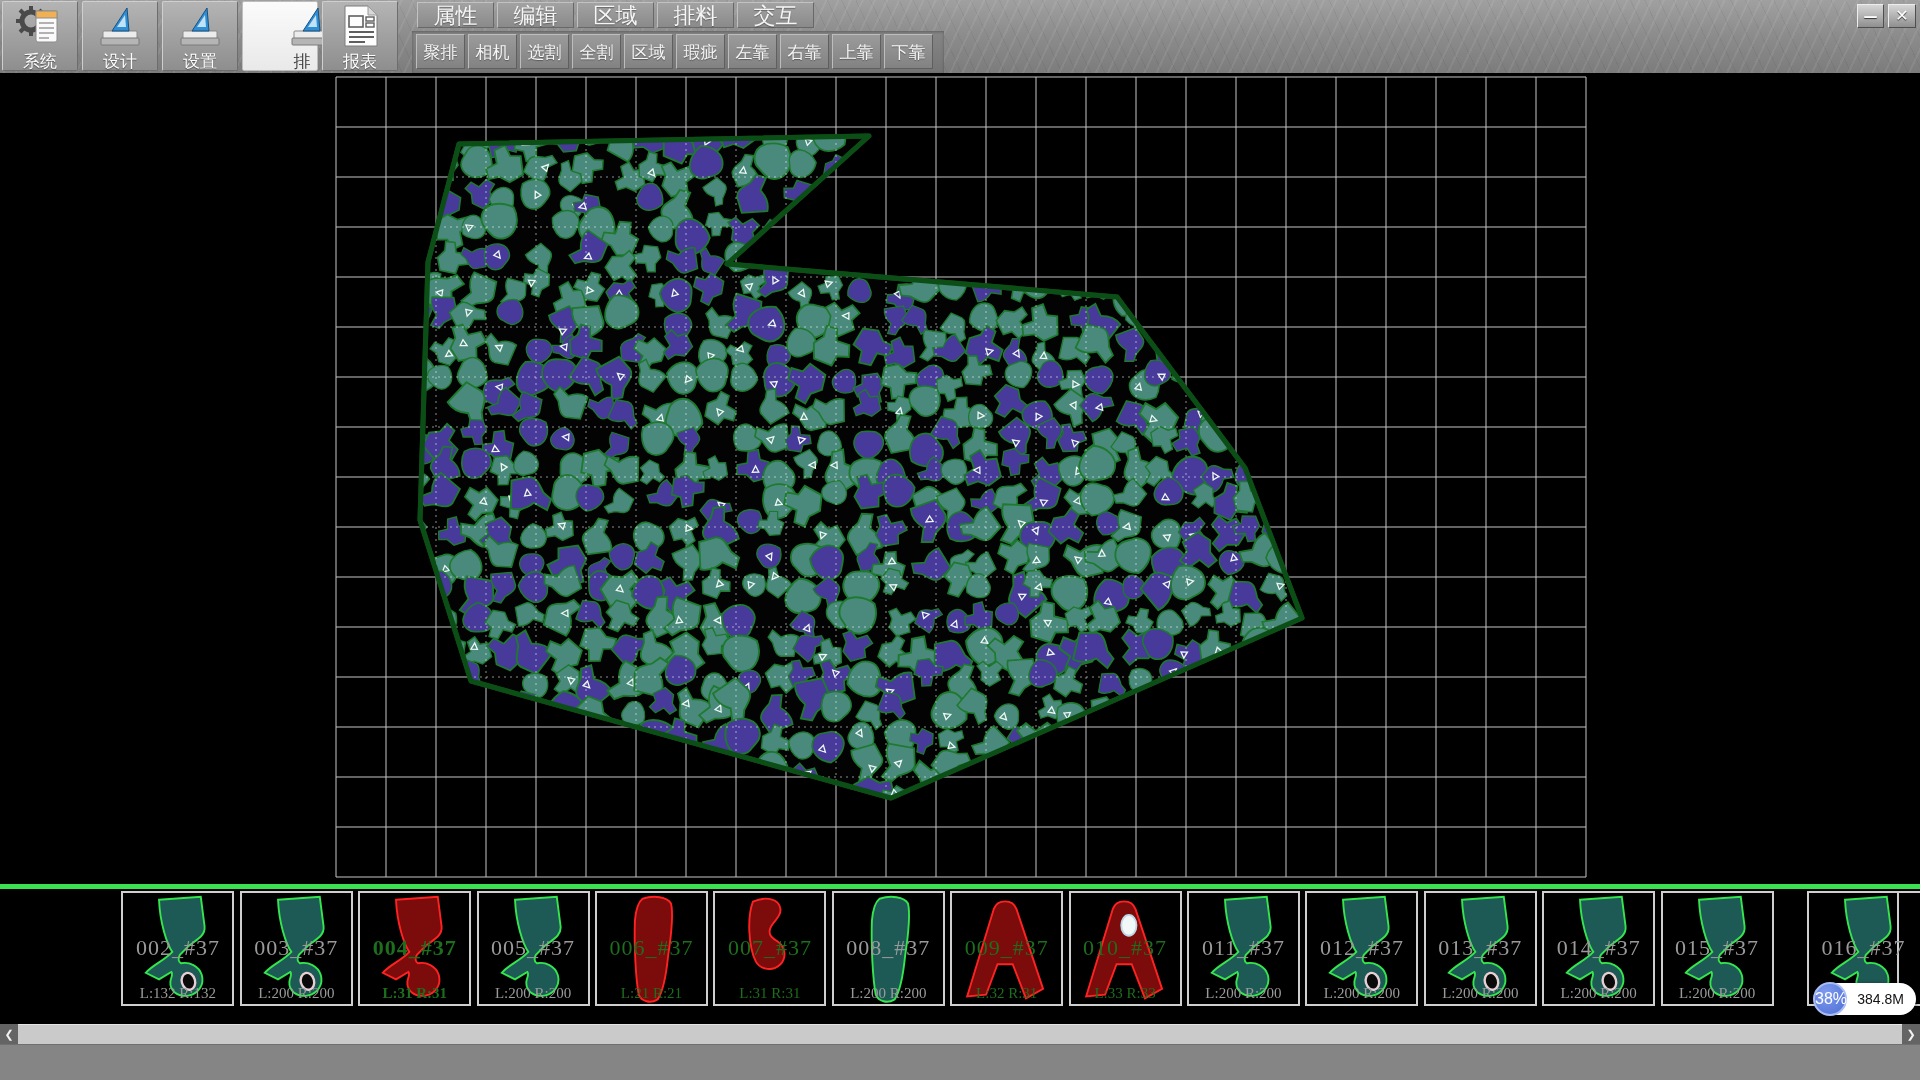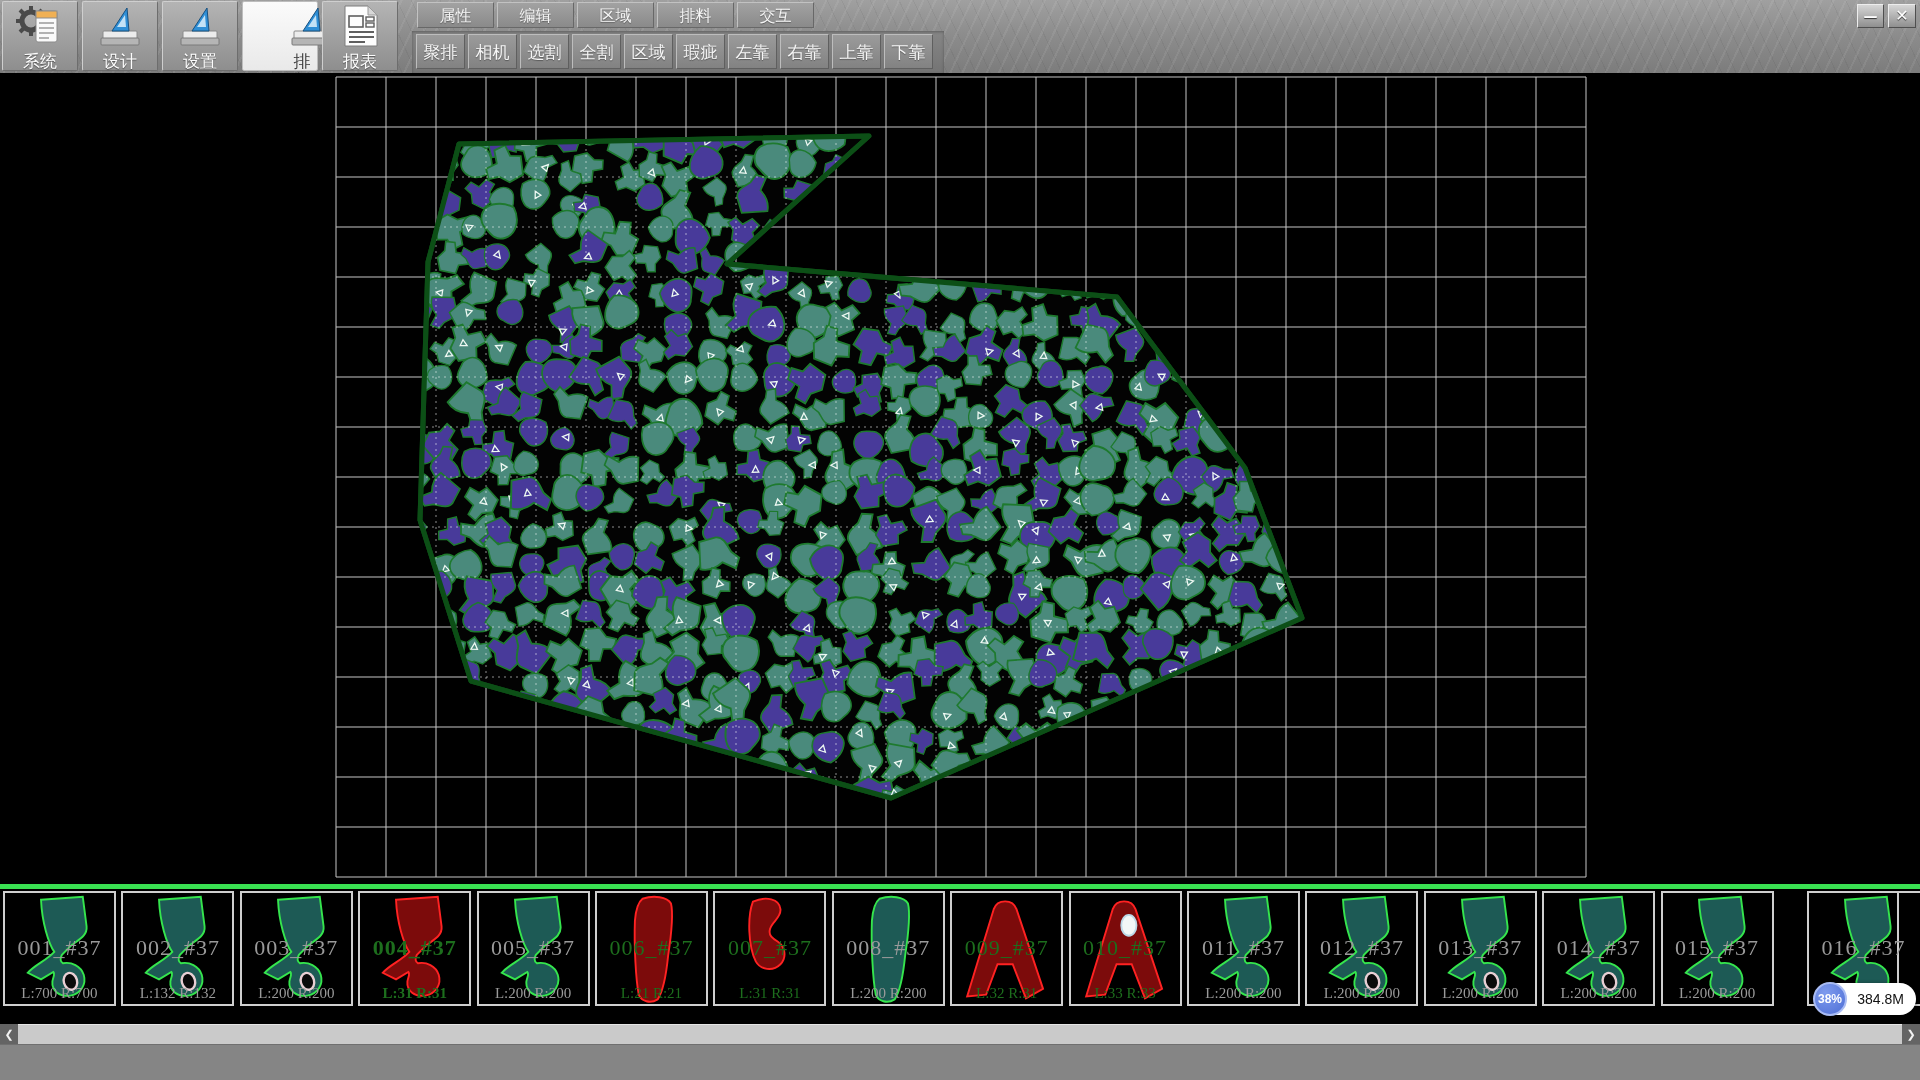--- a/index.html
+++ b/index.html
@@ -15,21 +15,21 @@
   .modes{position:absolute;left:2px;top:1px;display:flex;gap:4px;}
   .mode-btn{position:relative;width:76px;height:70px;border-radius:2px;text-align:center;cursor:default;
     background:linear-gradient(180deg,#b4b4b4,#8e8e8e);
     border:1px solid #6d6d6d;border-top-color:#cfcfcf;border-left-color:#cfcfcf;box-sizing:border-box;}
   .mode-btn.active{background:linear-gradient(180deg,#fbfbfb,#e9e9e9);border-color:#bdbdbd;padding-left:44px;}
   .mode-btn svg{margin-top:2px;}
   .mode-label{font-size:17px;color:#fdfdfd;text-shadow:0 1px 1px rgba(0,0,0,.45);line-height:19px;}
   .mode-btn.active .mode-label{color:#3c3c3c;text-shadow:none;}
 
   .menubar{position:absolute;left:417px;top:2px;display:flex;gap:3px;}
-  .menu-item{width:77px;height:26px;line-height:26px;text-align:center;color:#f6f6f6;font-size:16px;
+  .menu-item{width:77px;height:26px;line-height:26px;text-align:center;color:#f6f6f6;font-size:22px;
     background:linear-gradient(180deg,#a2a2a2,#8a8a8a);
     border:1px solid #686868;border-top-color:#c2c2c2;border-left-color:#c2c2c2;box-sizing:border-box;
     text-shadow:0 1px 1px rgba(0,0,0,.35);}
 
   .actionstrip{position:absolute;left:412px;top:31px;width:532px;height:42px;
     background:linear-gradient(180deg,#868686,#747474);box-shadow:inset 0 1px 3px rgba(0,0,0,.3);}
   .actionbar{position:absolute;left:4px;top:3px;display:flex;gap:3px;}
   .action-item{width:49px;height:35px;line-height:35px;text-align:center;color:#f6f6f6;font-size:17px;
     background:linear-gradient(180deg,#9b9b9b,#828282);
     border:1px solid #5f5f5f;border-top-color:#bdbdbd;border-left-color:#bdbdbd;box-sizing:border-box;
@@ -57,21 +57,21 @@
     font-family:"Liberation Serif",serif;font-size:22px;letter-spacing:1px;z-index:3;}
   .thumb-lr{position:absolute;left:0;bottom:2px;width:100%;text-align:center;
     font-family:"Liberation Serif",serif;font-size:15px;z-index:3;}
 
   
   .badge-pill{position:absolute;left:1818px;top:983px;width:98px;height:32px;border-radius:16px;
     background:#ffffff;box-shadow:0 1px 4px rgba(0,0,0,.5);z-index:10;
     color:#111;font-size:14px;line-height:32px;text-align:right;padding-right:12px;box-sizing:border-box;}
   .badge-circle{position:absolute;left:1813px;top:982px;width:34px;height:34px;border-radius:50%;
     background:radial-gradient(circle at 35% 30%,#7e9bee,#4f6fd6);border:2px solid #a9bcf4;box-sizing:border-box;
-    color:#fff;font-size:12px;font-weight:bold;text-align:center;line-height:30px;z-index:11;}
+    color:#fff;font-size:16px;font-weight:normal;text-align:left;line-height:30px;z-index:11;}
 
   
   .hscroll{position:absolute;left:0;top:1024px;width:1920px;height:20px;background:#cacaca;}
   .scroll-btn{position:absolute;top:0;width:18px;height:20px;background:#646464;color:#f2f2f2;
     font-size:11px;line-height:20px;text-align:center;}
   .scroll-btn.left{left:0;}
   .scroll-btn.right{right:0;}
   .scroll-track{position:absolute;left:18px;top:0;right:18px;height:20px;background:#cacaca;
     border-top:1px solid #e6e6e6;box-sizing:border-box;}
   .statusbar{position:absolute;left:0;top:1044px;width:1920px;height:36px;background:#858585;
@@ -862,28 +862,20 @@
           <line x1="336" y1="777" x2="1586" y2="777"></line>
           <line x1="336" y1="827" x2="1586" y2="827"></line>
           <line x1="336" y1="877" x2="1586" y2="877"></line>
         </g>
         <polygon points="459,144 869,136 727,264 1117,297 1245,468 1302,618 891,798 471,681 420,520 428,262" fill="none" stroke="#0c4f16" stroke-width="5" stroke-linejoin="round"></polygon>
       </svg>
   </div>
 
   <div class="thumbstrip" id="thumbstrip">
     <div class="strip-topline" id="striptop" style="background: rgb(58, 225, 82);"></div>
-  <div class="thumb-cell" style="left: 3px;">
-        <svg width="106" height="112" viewBox="0 0 100 118">
-          <path d="M30,6 L74,3 L78,34 C79,44 70,48 62,54 L52,64 C50,68 50,71 53,73 C62,71 72,76 75,85 C78,95 72,105 61,107 C50,109 41,102 42,92 C43,87 45,84 43,82 L30,90 L16,83 C24,74 36,70 44,61 C38,52 31,30 30,6 Z" fill="#1d5a55" stroke="#35e54d" stroke-width="2"></path>
-          <ellipse cx="61" cy="92" rx="7" ry="9" transform="rotate(-15 61 92)" fill="#0a0a0a" stroke="#e8cfd4" stroke-width="2.5"></ellipse>
-        </svg>
-        <div class="thumb-name" style="color:#9a9a9a">001_#37</div>
-        <div class="thumb-lr" style="color:#9a9a9a">L:700 R:700</div>
-      </div>
       <div class="thumb-cell" style="left: 121.4px;">
         <svg width="106" height="112" viewBox="0 0 100 118">
           <path d="M30,6 L74,3 L78,34 C79,44 70,48 62,54 L52,64 C50,68 50,71 53,73 C62,71 72,76 75,85 C78,95 72,105 61,107 C50,109 41,102 42,92 C43,87 45,84 43,82 L30,90 L16,83 C24,74 36,70 44,61 C38,52 31,30 30,6 Z" fill="#1d5a55" stroke="#35e54d" stroke-width="2"></path>
           <ellipse cx="61" cy="92" rx="7" ry="9" transform="rotate(-15 61 92)" fill="#0a0a0a" stroke="#e8cfd4" stroke-width="2.5"></ellipse>
         </svg>
         <div class="thumb-name" style="color:#9a9a9a">002_#37</div>
         <div class="thumb-lr" style="color:#9a9a9a">L:132 R:132</div>
       </div>
       <div class="thumb-cell" style="left: 239.8px;">
         <svg width="106" height="112" viewBox="0 0 100 118">

